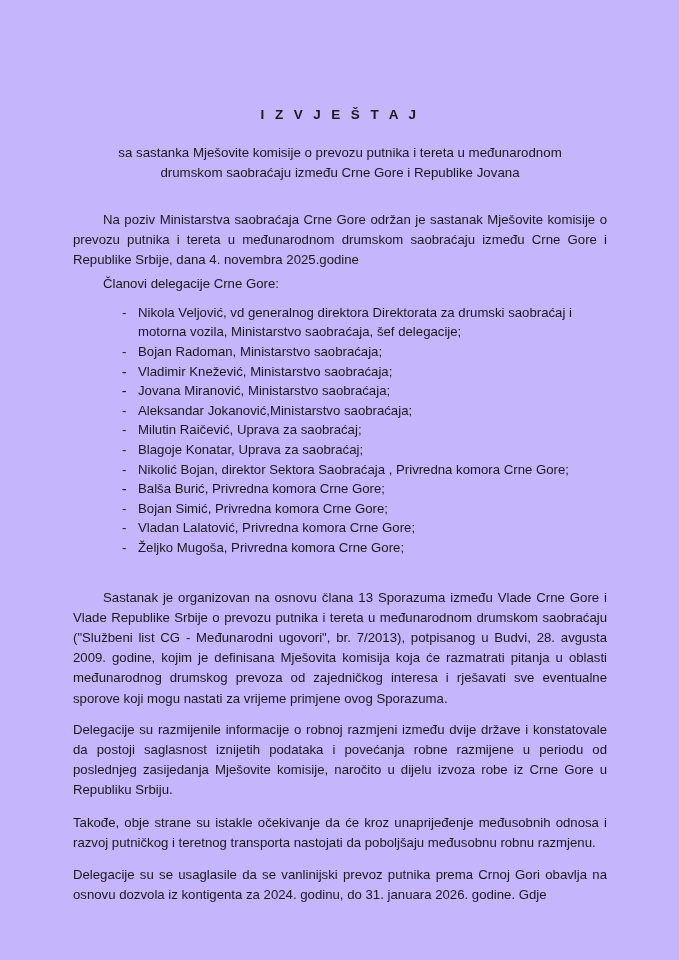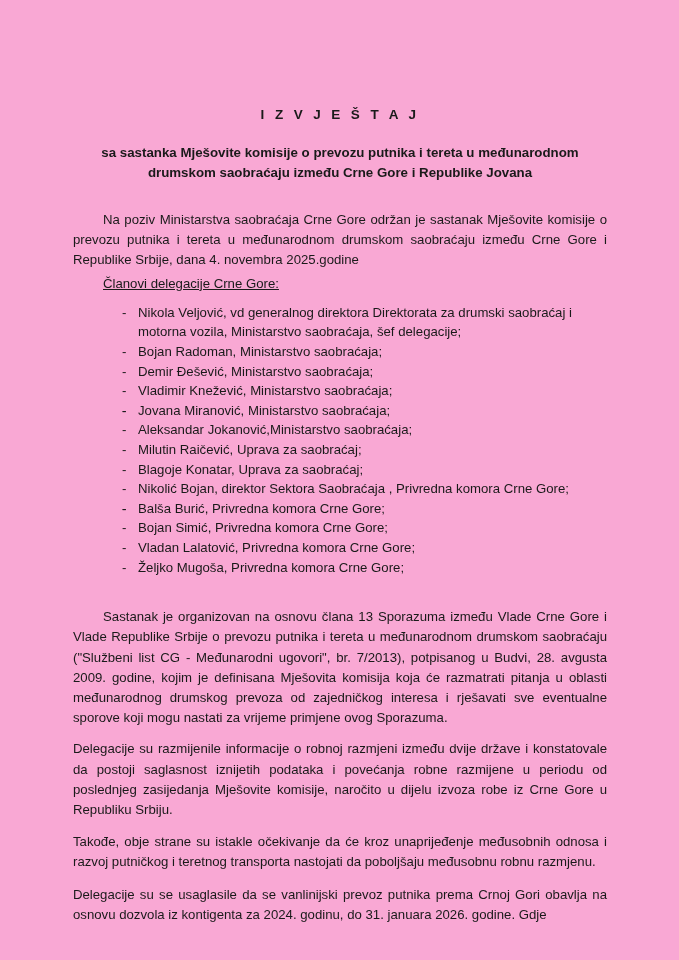--- a/index.html
+++ b/index.html
@@ -8,21 +8,21 @@
     background: #ffffff;
   }
   body {
     font-family: "Liberation Sans", sans-serif;
     color: #1a1a1a;
   }
   .page {
     position: relative;
     width: 679px;
     height: 960px;
-    background: #f9a8d4;
+    background: #c4b5fd;
     overflow: hidden;
     box-sizing: border-box;
   }
   .content {
     position: absolute;
     left: 73px;
     top: 0;
     width: 534px;
   }
 
@@ -34,40 +34,40 @@
     font-size: 13.5px;
     font-weight: bold;
     letter-spacing: 3.4px;
     line-height: 18px;
   }
   .doc-subtitle {
     margin: 0;
     padding-top: 19px;
     text-align: center;
     font-size: 13.3px;
-    font-weight: bold;
+    font-weight: normal;
     line-height: 20px;
   }
   .doc-subtitle .sub-line {
     display: block;
   }
 
   
   .para {
     margin: 0;
     font-size: 13.2px;
     line-height: 20.2px;
     text-align: justify;
     text-justify: inter-word;
   }
   .para.indent {
     text-indent: 30px;
   }
   .p-intro { padding-top: 27px; }
-  .p-members-head { padding-top: 3px; text-decoration: underline; }
+  .p-members-head { padding-top: 3px; }
   .p-sastanak { padding-top: 30px; }
   .p-delegacije { padding-top: 11px; }
   .p-takodje { padding-top: 12px; }
   .p-usaglasile { padding-top: 12px; }
 
   
   .member-list {
     list-style: none;
     margin: 0;
     padding: 9px 0 0 0;
@@ -106,21 +106,20 @@
       <li>
         <span class="dash">-</span>
         <span>Nikola Veljović, vd generalnog direktora Direktorata za drumski saobraćaj i motorna vozila, Ministarstvo saobraćaja, šef delegacije;</span>
       </li>
       <li>
         <span class="dash">-</span>
         <span>Bojan Radoman, Ministarstvo saobraćaja;</span>
       </li>
       <li>
         <span class="dash">-</span>
-        <span>Demir Đešević, Ministarstvo saobraćaja;</span>
       </li>
       <li>
         <span class="dash">-</span>
         <span>Vladimir Knežević, Ministarstvo saobraćaja;</span>
       </li>
       <li>
         <span class="dash">-</span>
       </li>
       <li>
         <span class="dash">-</span>

